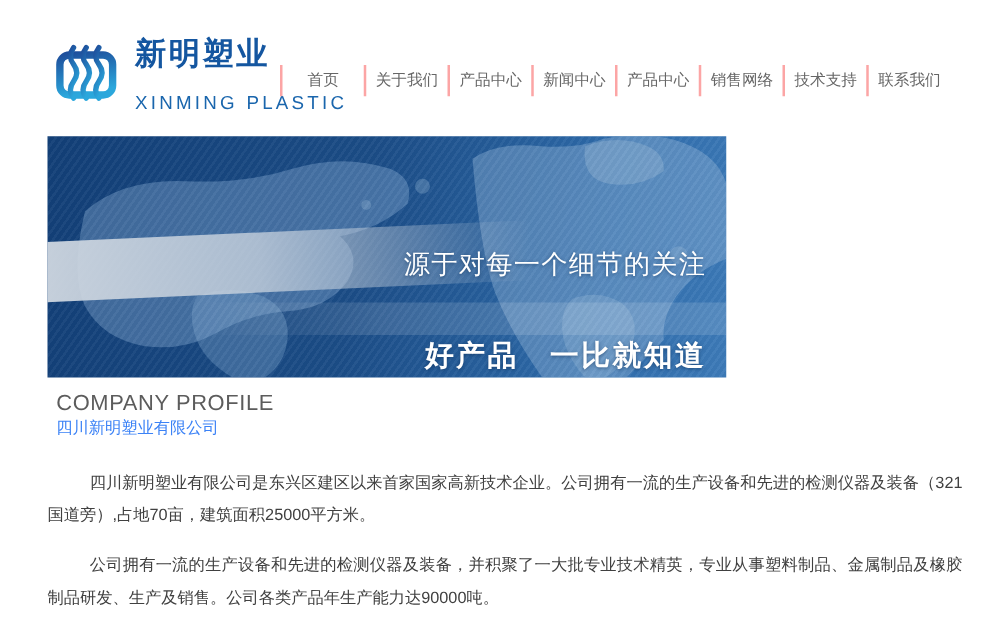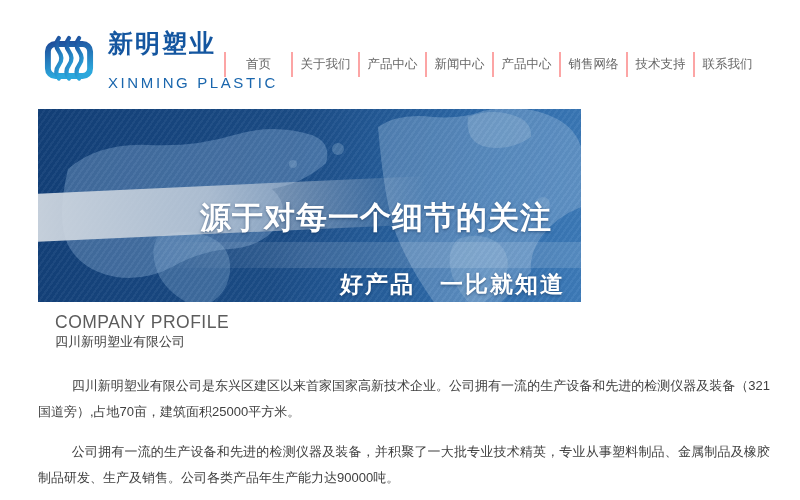--- a/index.html
+++ b/index.html
@@ -25,30 +25,30 @@
     background:linear-gradient(100deg,#123f77 0%, #1b4c86 45%, #2f6cab 80%, #3d7ab8 100%);
     overflow:hidden; }
   .banner-hatch { position:absolute; inset:0;
     background:repeating-linear-gradient(125deg, rgba(255,255,255,0.045) 0 2px, rgba(0,0,0,0.02) 2px 5px); }
   .banner-map { position:absolute; inset:0; width:100%; height:100%; }
   .band-silver { position:absolute; left:-24px; top:76px; width:430px; height:48px;
     transform:rotate(-2.6deg);
     background:linear-gradient(90deg, rgba(208,216,225,0.97) 0%, rgba(205,214,224,0.75) 45%, rgba(205,214,224,0) 96%); }
   .band-faint { position:absolute; left:120px; top:133px; width:423px; height:26px;
     background:linear-gradient(90deg, rgba(255,255,255,0) 0%, rgba(255,255,255,0.13) 35%, rgba(255,255,255,0.13) 100%); }
-  .banner-line1 { position:absolute; right:29px; top:88px; color:#fff; font-size:31px;
-    font-weight:bold; letter-spacing:1px; text-shadow:0 1px 3px rgba(10,40,80,0.55); white-space:nowrap; }
+  .banner-line1 { position:absolute; right:16px; top:88px; color:#fff; font-size:21px;
+    font-weight:normal; letter-spacing:1px; text-shadow:0 1px 3px rgba(10,40,80,0.55); white-space:nowrap; }
   .banner-line2 { position:absolute; right:16px; top:136px; color:#fff; font-size:23px;
     font-weight:bold; letter-spacing:2px; text-shadow:0 1px 3px rgba(10,40,80,0.55); white-space:nowrap;margin-top:24px; }
 
   
   .profile { position:absolute; left:38px; top:312px; width:732px; }
   .profile-title { display:flex; align-items:baseline; margin-bottom:22px;flex-direction:column; }
   .title-en { font-size:17.5px; color:#5c5c5c; letter-spacing:0.5px; }
-  .title-cn { font-size:13px; color:#404040; margin-left:17px; }
+  .title-cn { font-size:13px; color:#3b82f6; margin-left:7px; }
   .profile-body p { font-size:13px; color:#404040; line-height:26px;
     text-indent:2.6em; text-align:justify; margin-bottom:14px; }
 </style>
 </head>
 <body>
 
 <div class="page">
 
   <div class="header">
     <div class="logo">

